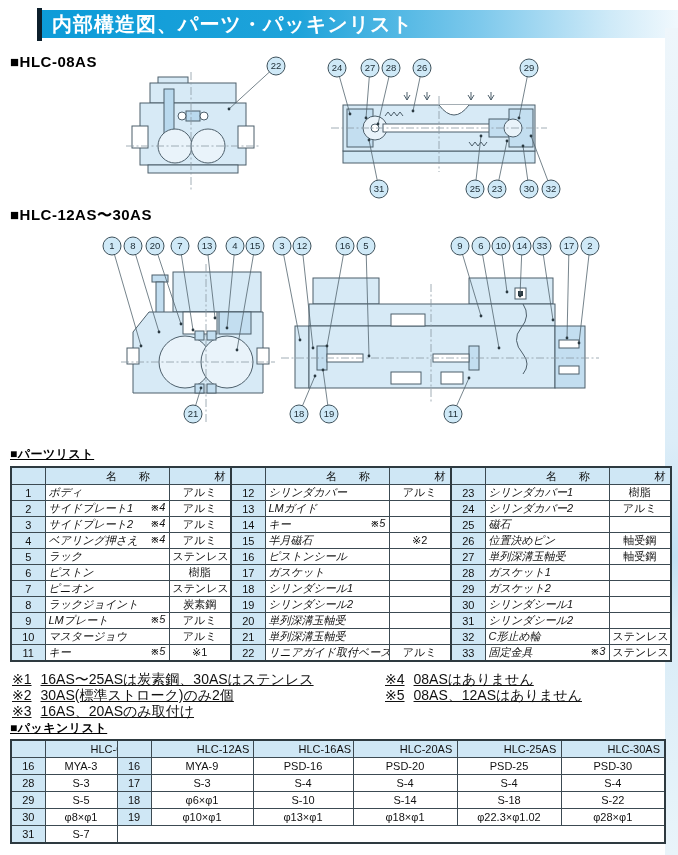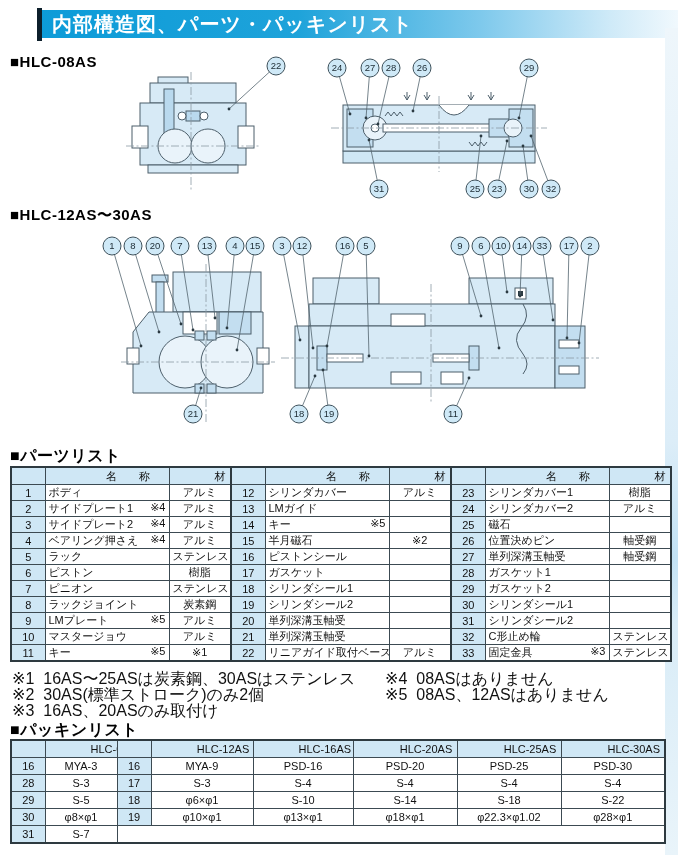--- a/index.html
+++ b/index.html
@@ -15,44 +15,44 @@
     background:linear-gradient(90deg,#0c9bd8 0%,#1ea3da 40%,#7ec9ec 68%,#cfeaf8 88%,#f6fbfe 100%);
     display:flex;align-items:center;margin-left:29px;
   }
   .header-edge{width:5px;height:33px;background:#0d1f2b;flex:0 0 auto;}
   .header-title{
     color:#fff;font-weight:bold;font-size:20px;letter-spacing:1px;margin-left:10px;
     white-space:nowrap;
   }
   
   .sec-h{position:absolute;font-weight:bold;font-size:15px;color:#000;letter-spacing:.5px;white-space:nowrap;}
-  .sec-h.small{font-size:16px;}
+  .sec-h.small{font-size:12px;text-decoration:underline;}
   
   svg{position:absolute;overflow:visible;}
   svg text{font-family:"Liberation Sans","DejaVu Sans",sans-serif;}
   .cl line{stroke:#8a99a3;stroke-width:.8;stroke-dasharray:8 2.5 2 2.5;}
   
   table{border-collapse:collapse;table-layout:fixed;background:#fff;}
   td,th{border:1px solid #3c4a52;font-size:11px;padding:0 3px;overflow:hidden;white-space:nowrap;}
   th{background:#cfe7f5;font-weight:normal;text-align:center;padding-left:45px;}
   .parts-wrap{position:absolute;left:10px;top:466px;display:flex;}
   .ptable{border:2px solid #2e3a40;width:221px;}
   .ptable + .ptable{margin-left:-2px;}
   .ptable td{height:15px;}
   .ptable th{height:16px;}
   .c-no{background:#cfe7f5;text-align:center;}
-  .c-name{text-align:left;}
+  .c-name{text-align:left;font-style:italic;}
   .c-mat{text-align:center;}
   .note{float:right;}
   .packing-wrap{position:absolute;left:10px;top:739px;}
   .ktable{border:2px solid #2e3a40;width:656px;}
   .ktable td{height:16px;text-align:center;}
   .ktable th{height:16px;}
   
-  .notes-col{position:absolute;font-size:16px;line-height:16px;white-space:nowrap;}
+  .notes-col{position:absolute;font-size:14px;line-height:16px;white-space:nowrap;text-decoration:underline;}
   .note-line span:first-child{margin-right:9px;}
   
   .edge-tab{
     right:0;top:28px;width:13px;height:827px;
     background:linear-gradient(180deg,#eef6fb 0%,#dcedf8 50%,#c3e2f4 64%,#d9ecf7 72%,#e9f4fa 100%);
   }
 </style>
 </head>
 <body>
 

